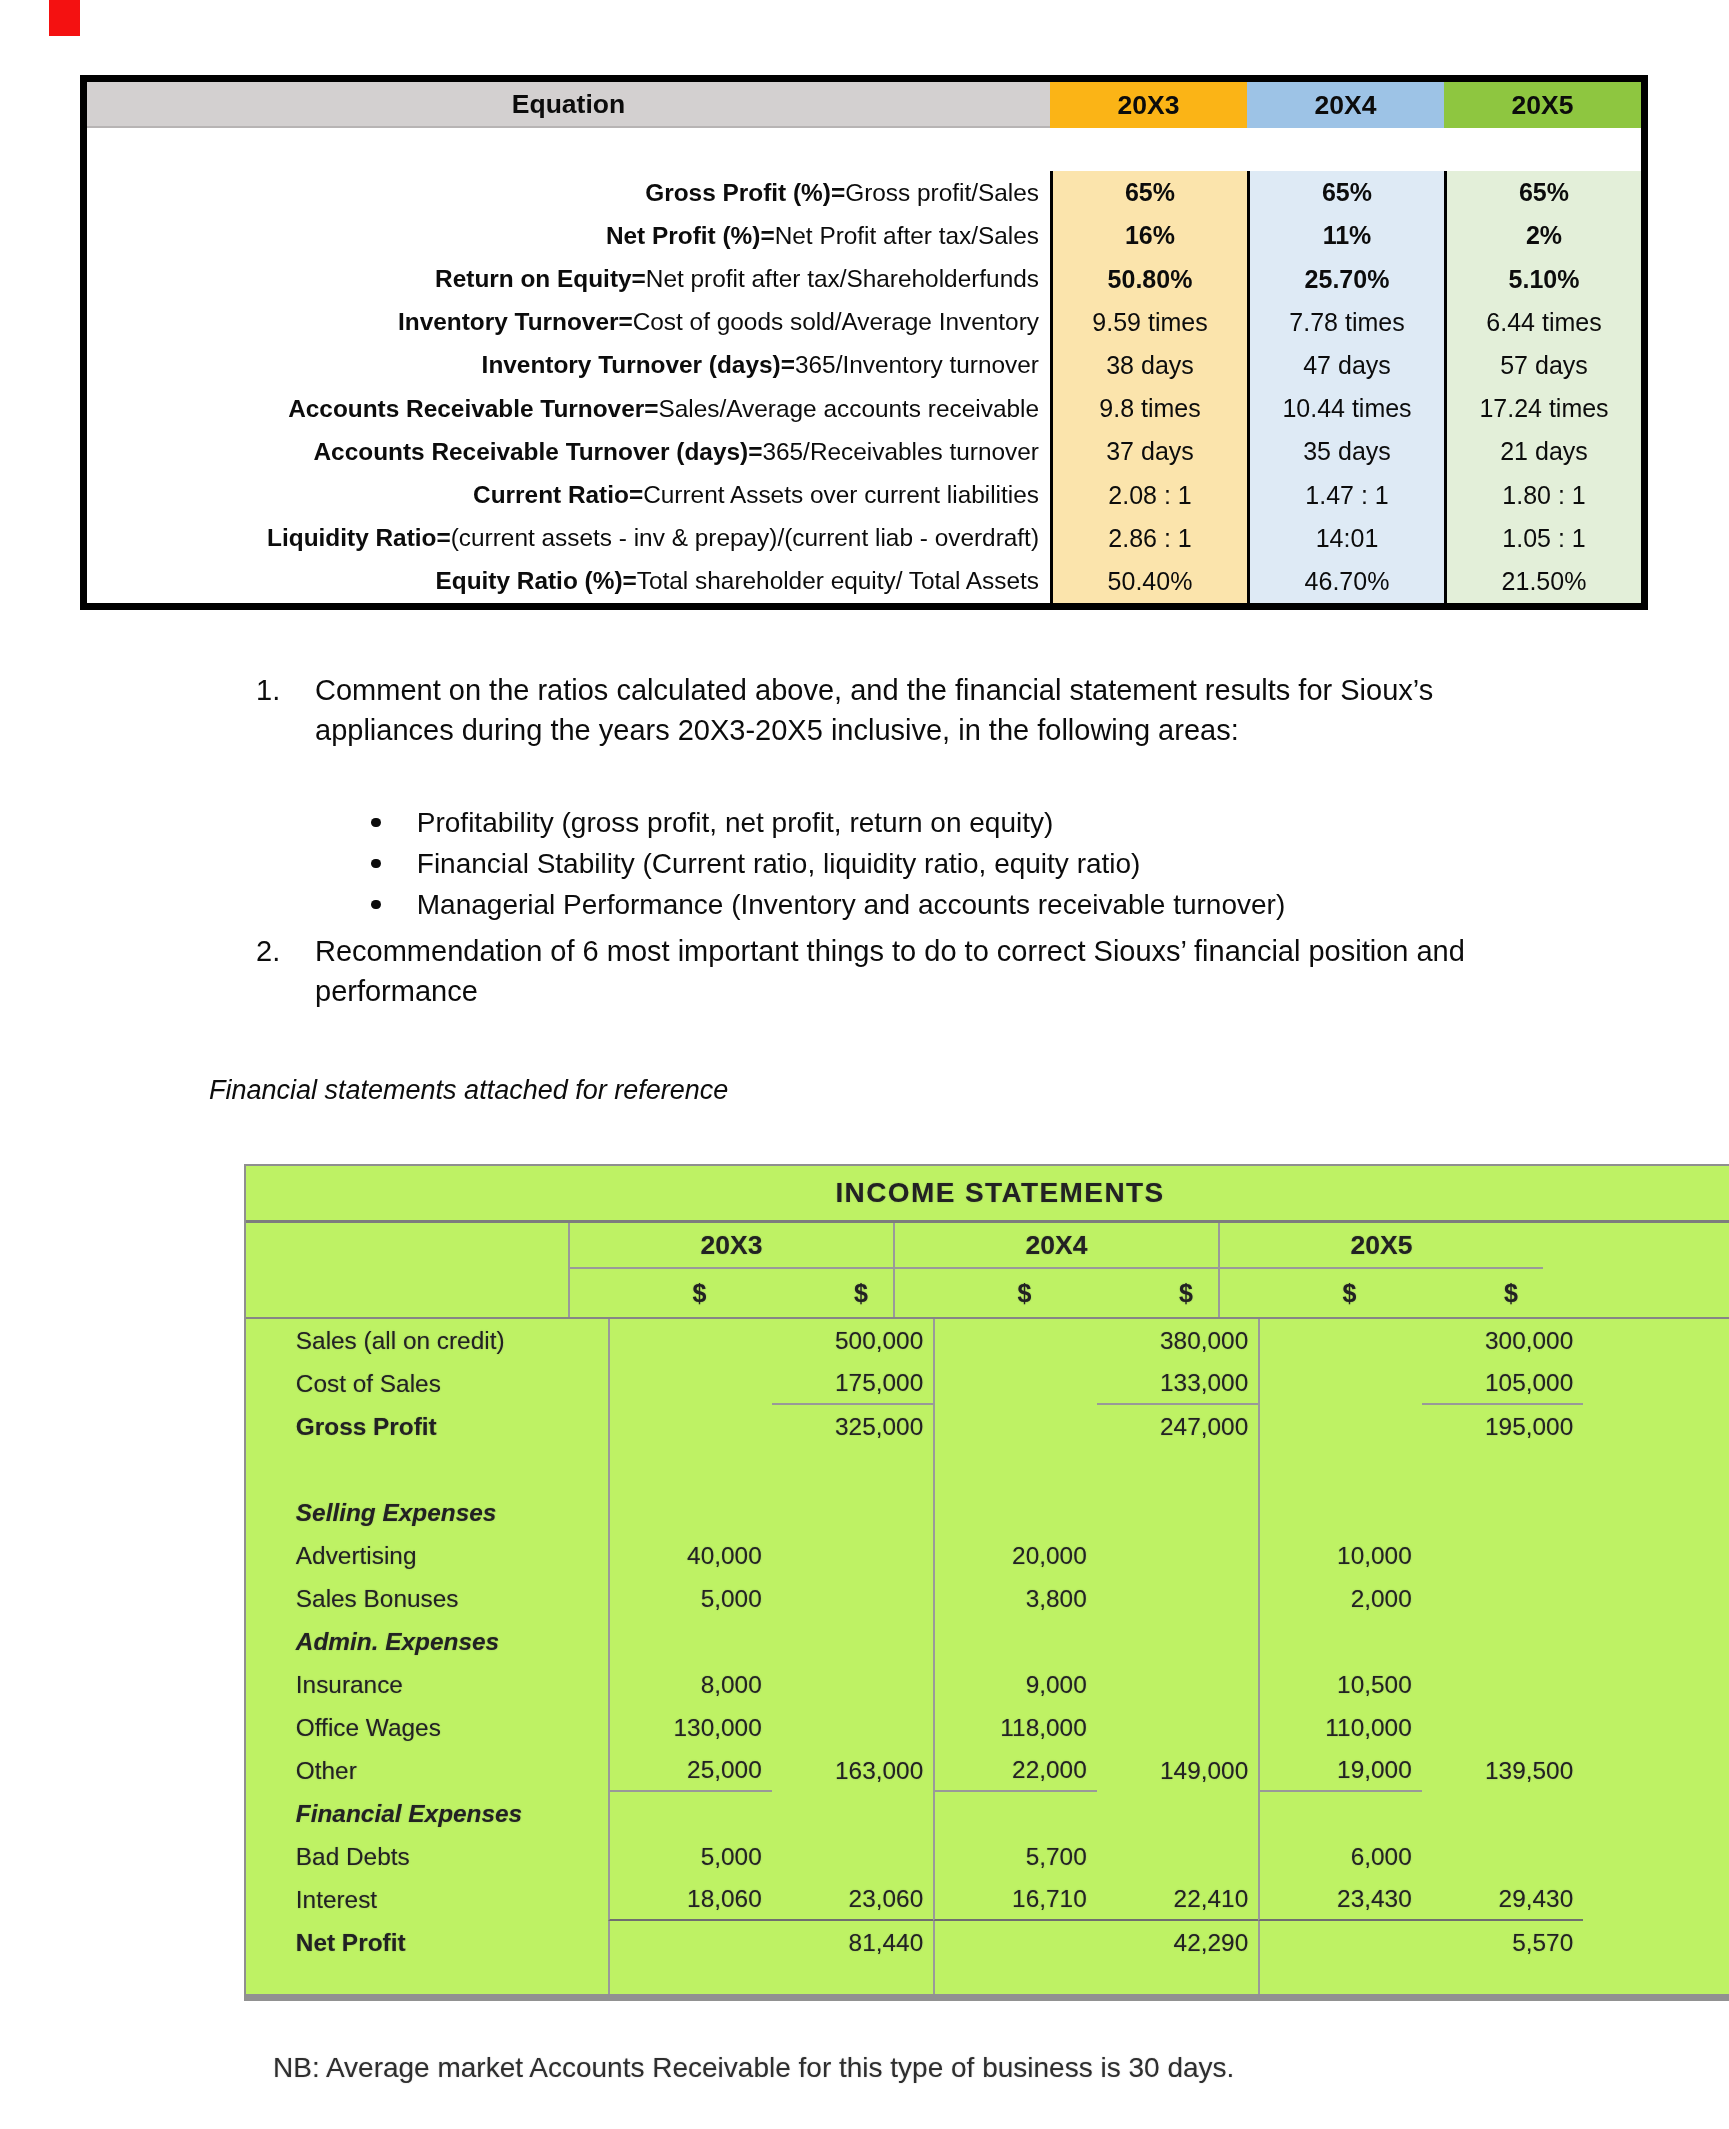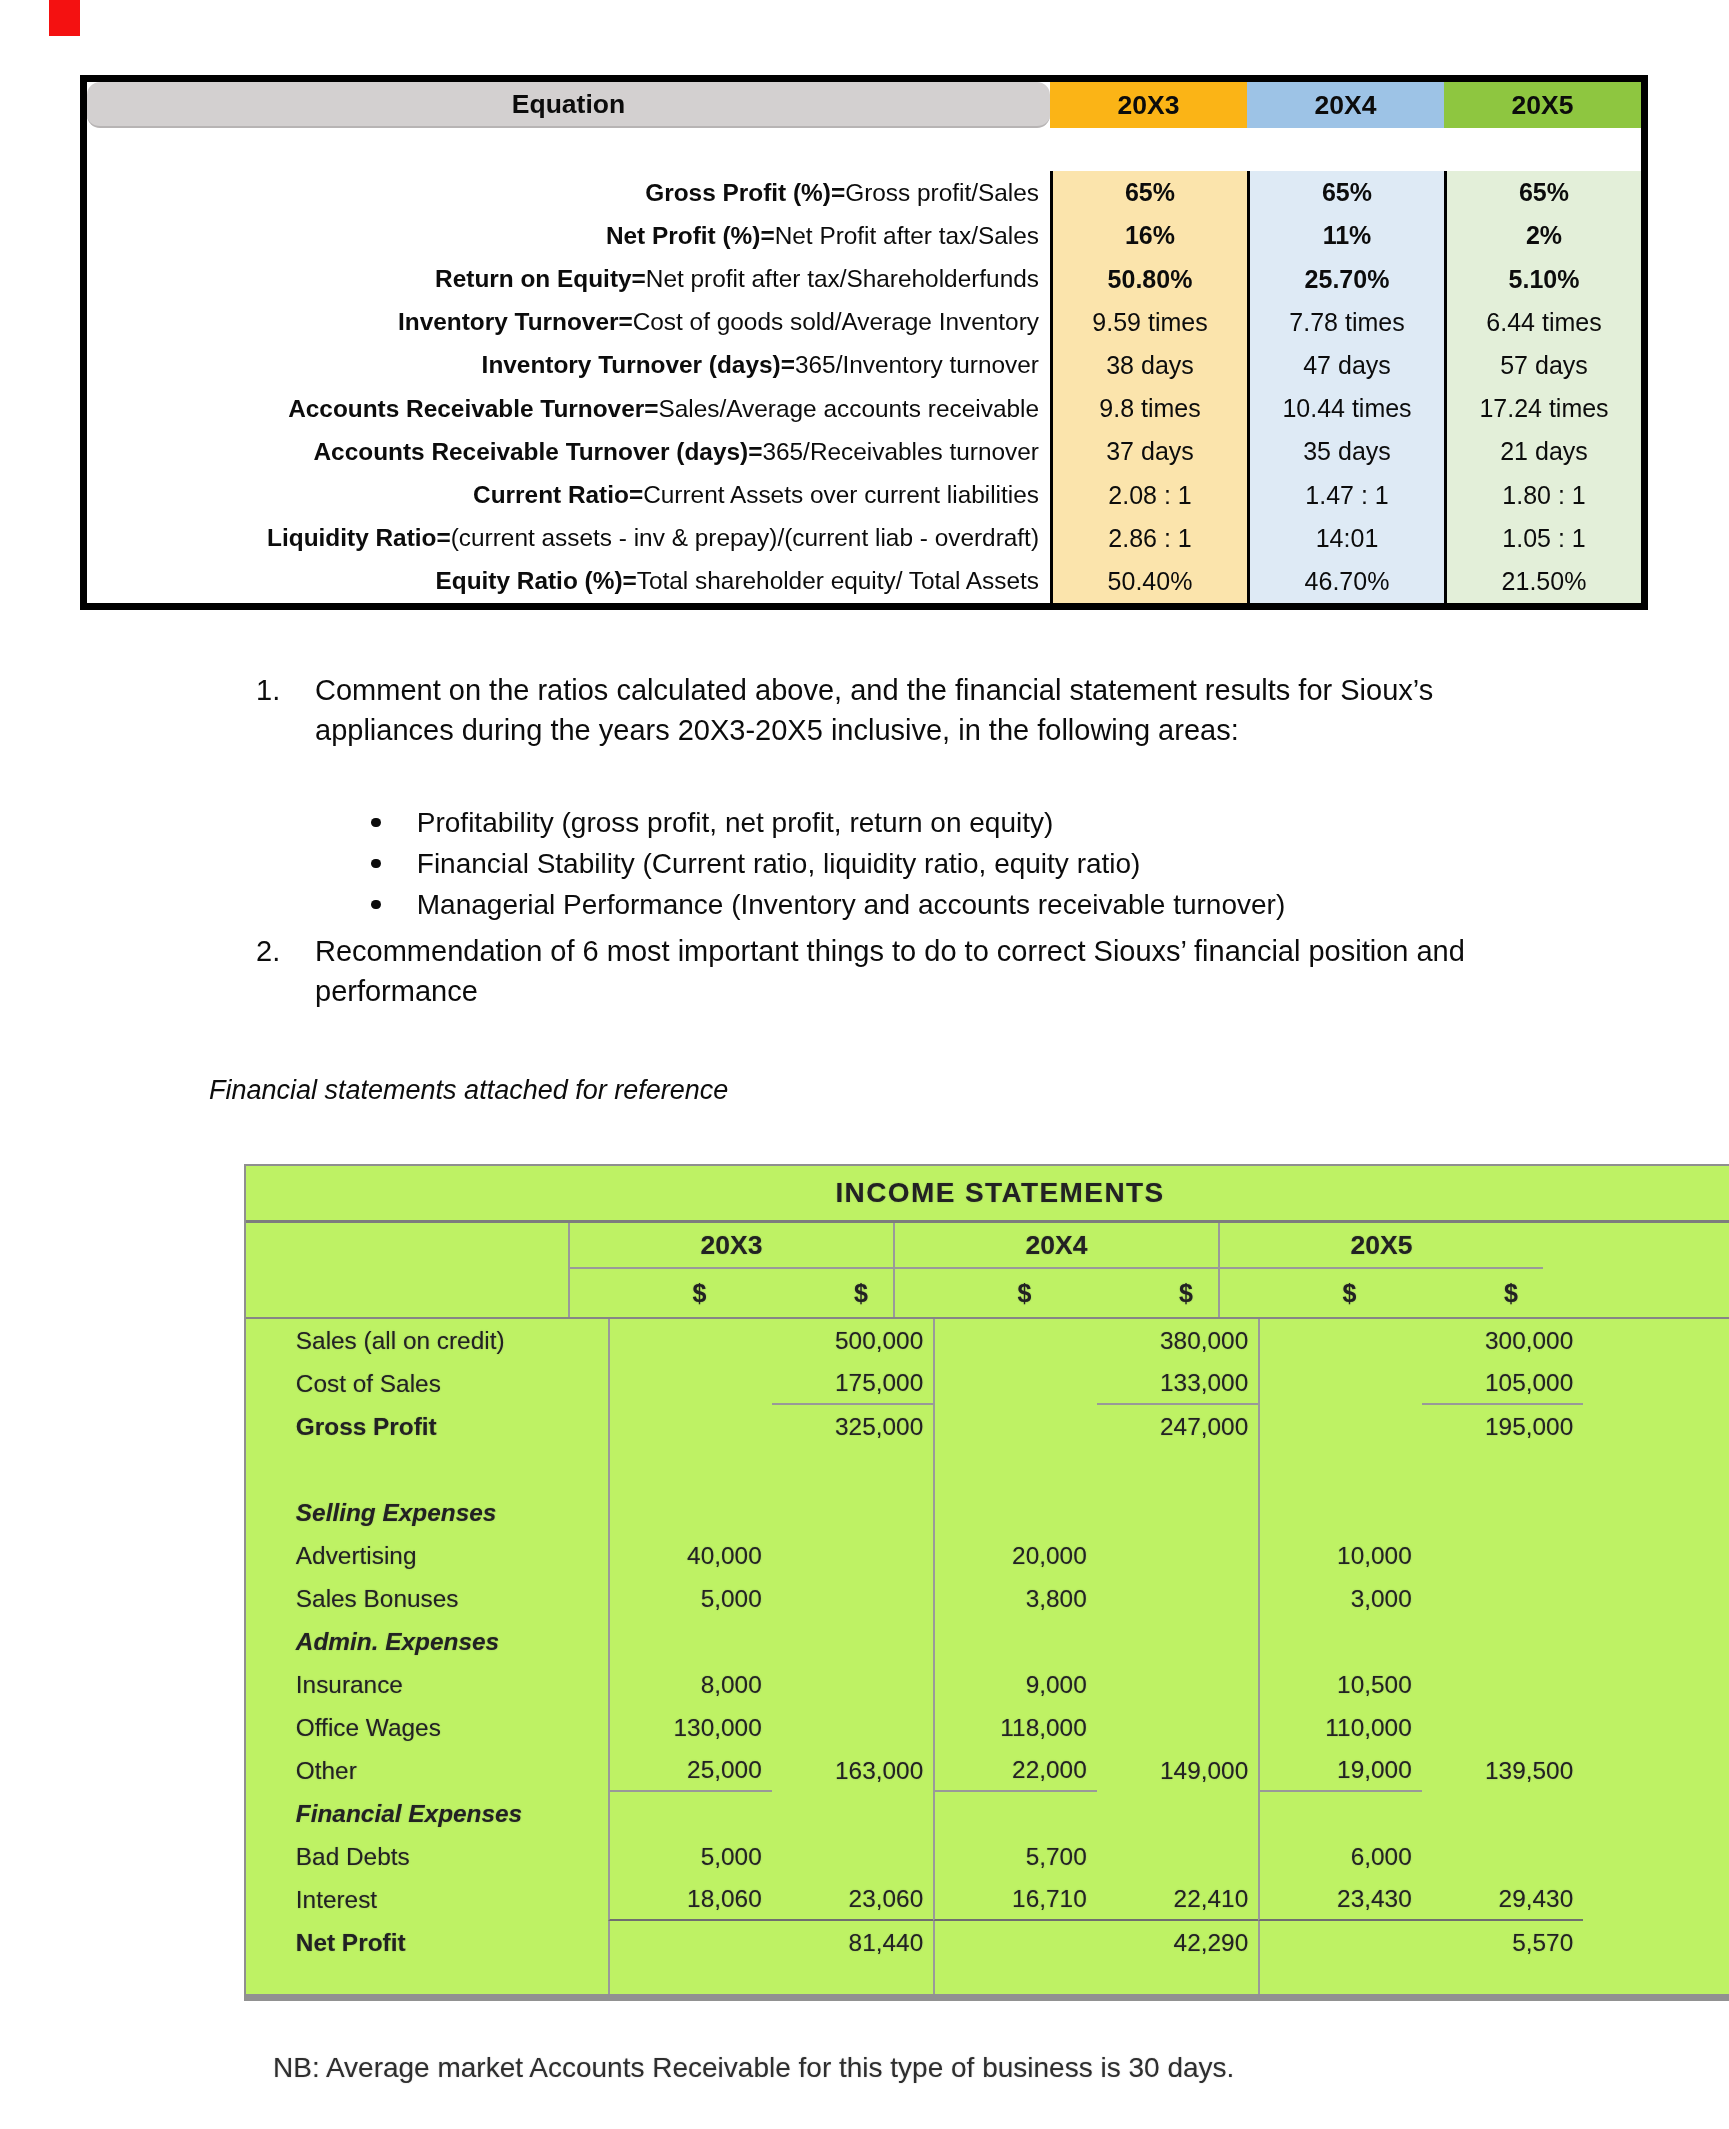--- a/index.html
+++ b/index.html
@@ -7,21 +7,21 @@
         font-family:"Liberation Sans",sans-serif;color:#0c0c0c;}
 
   
   .red-mark{position:absolute;left:49px;top:0;width:31px;height:36px;background:#f41111;}
 
   
   #ratio-table{position:absolute;left:80px;top:75px;width:1568px;height:535px;
                border:7px solid #000;box-sizing:border-box;display:flex;flex-direction:column;background:#fff;}
   .rt-header{display:flex;height:46px;flex:none;}
   .rt-header .hq{width:963px;box-sizing:border-box;background:#D3D0D0;display:flex;align-items:center;justify-content:center;
-                 font-weight:bold;font-size:26.5px;border-bottom:2.1px solid #b7b4b4;border-radius:13px;}
+                 font-weight:bold;font-size:26.5px;border-bottom:2.1px solid #b7b4b4;}
   .hy{width:197px;box-sizing:border-box;display:flex;align-items:center;justify-content:center;font-weight:bold;font-size:26.5px;}
   .hy0{background:#FBB416;}
   .hy1{background:#9DC3E6;}
   .hy2{background:#8EC640;}
   .rt-blank{height:43px;flex:none;}
   .rt-body{flex:1;display:flex;flex-direction:column;}
   .rt-row{flex:1;display:flex;}
   .rt-label{width:963px;box-sizing:border-box;display:flex;align-items:center;justify-content:flex-end;
             padding-right:11px;font-size:24.4px;white-space:nowrap;}
   .rt-term{font-weight:bold;}
@@ -339,21 +339,21 @@
           <div class="is-label">Sales Bonuses</div>
           <div class="is-year-cell">
             <div class="slot">5,000</div>
             <div class="slot"></div>
           </div>
           <div class="is-year-cell">
             <div class="slot">3,800</div>
             <div class="slot"></div>
           </div>
           <div class="is-year-cell">
-            <div class="slot">3,000</div>
+            <div class="slot">2,000</div>
             <div class="slot"></div>
           </div>
         </div>
         <div class="is-row">
           <div class="is-label section">Admin. Expenses</div>
           <div class="is-year-cell">
             <div class="slot"></div>
             <div class="slot"></div>
           </div>
           <div class="is-year-cell">

